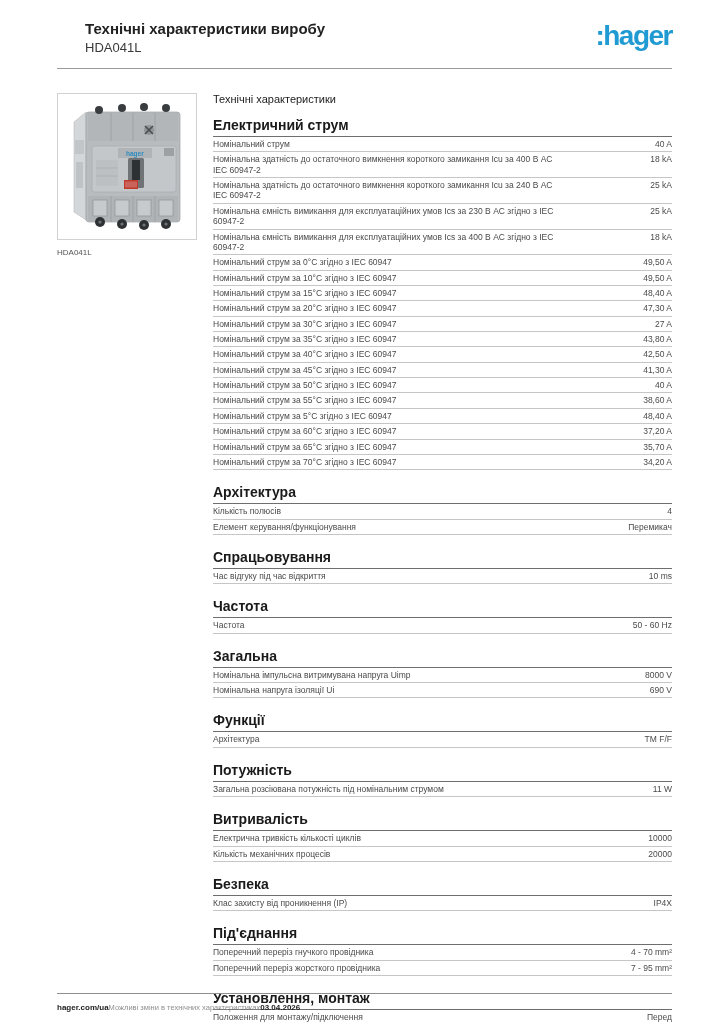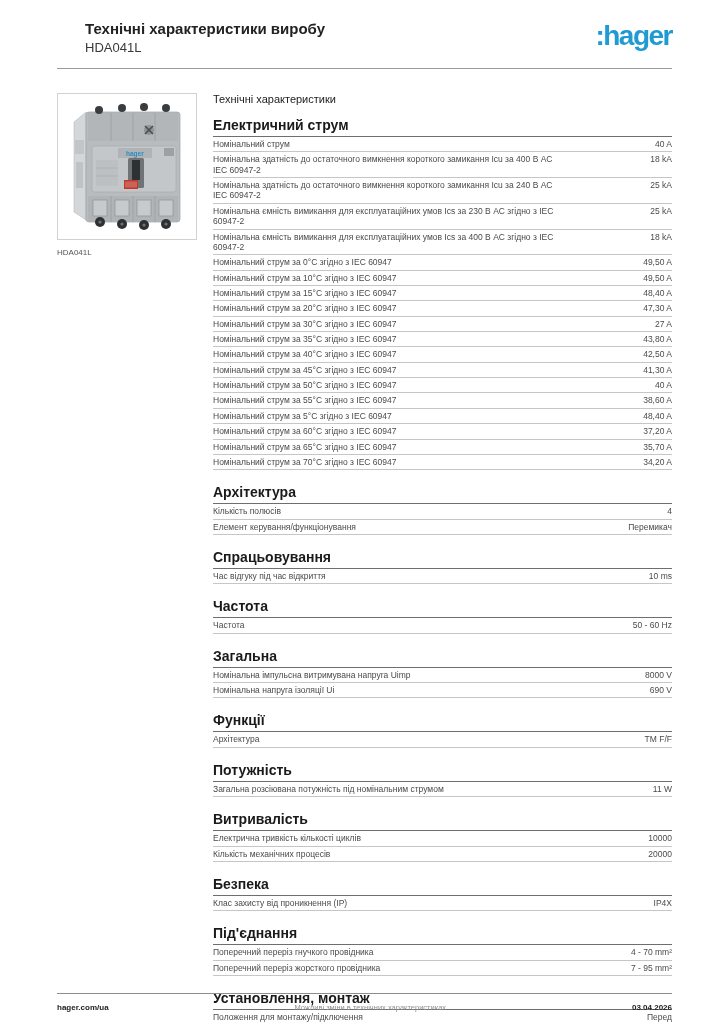--- a/index.html
+++ b/index.html
@@ -47,21 +47,21 @@
     display:flex;justify-content:space-between;align-items:flex-start;
     border-bottom:1px solid #c6c6c6;
     padding:2px 0;
     font-size:8.5px;color:#4a4a4a;line-height:1.22;
   }
   .spec-label{flex:0 1 auto;max-width:352px;}
   .spec-value{white-space:nowrap;margin-left:12px;text-align:right;}
   
   .footer{position:absolute;left:57px;right:52px;bottom:12px;}
   .footer-rule{border-top:1px solid #8e8e8e;margin-bottom:9px;}
-  .footer-row{display:flex;justify-content:space-between;align-items:baseline;}
+  .footer-row{display:flex;align-items:baseline;}
   .footer-left{font-size:8px;font-weight:bold;color:#222;}
   .footer-center{font-size:7.5px;color:#8f8f8f;}
   .footer-right{font-size:8px;font-weight:bold;color:#222;}
 </style>
 </head>
 <body>
 
 <div class="page">
 
   <div class="header">

